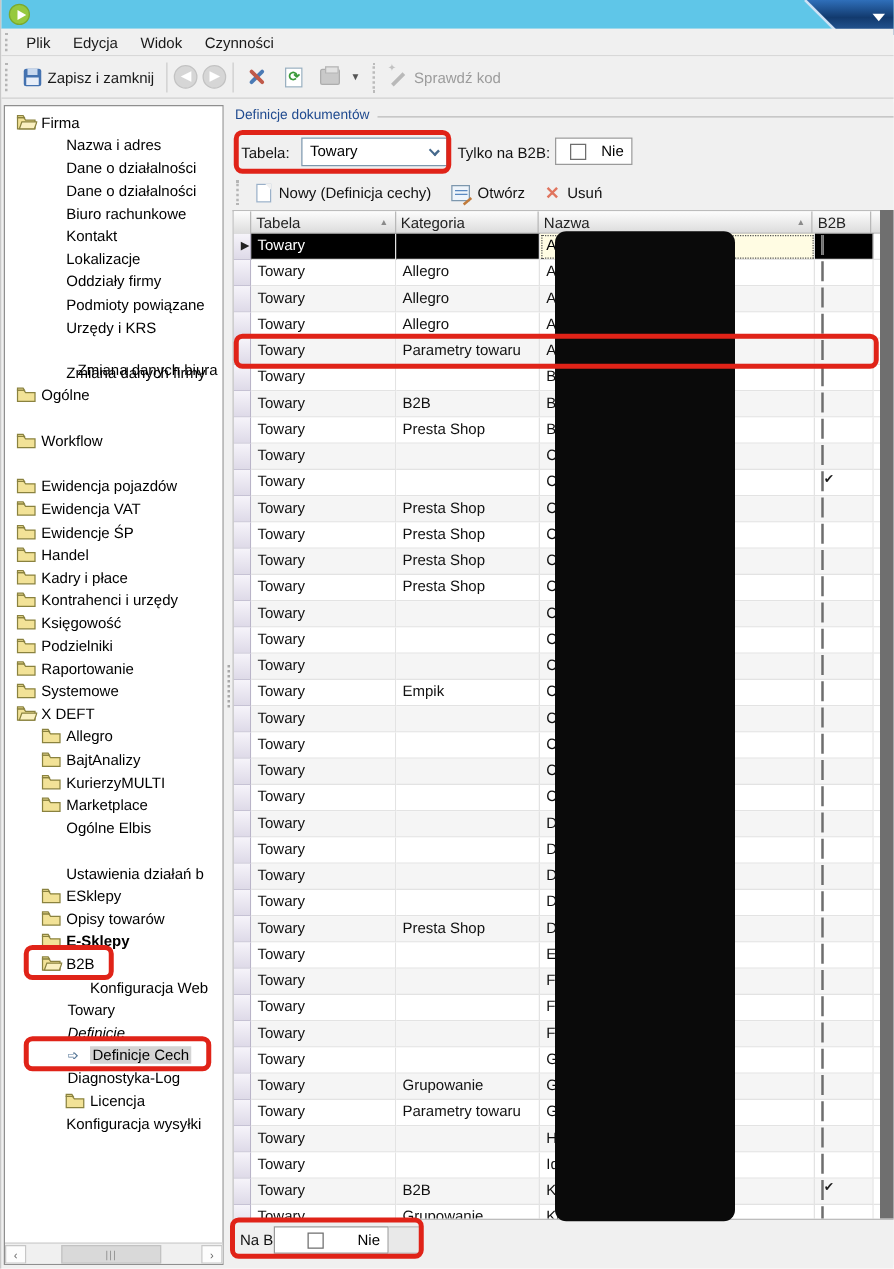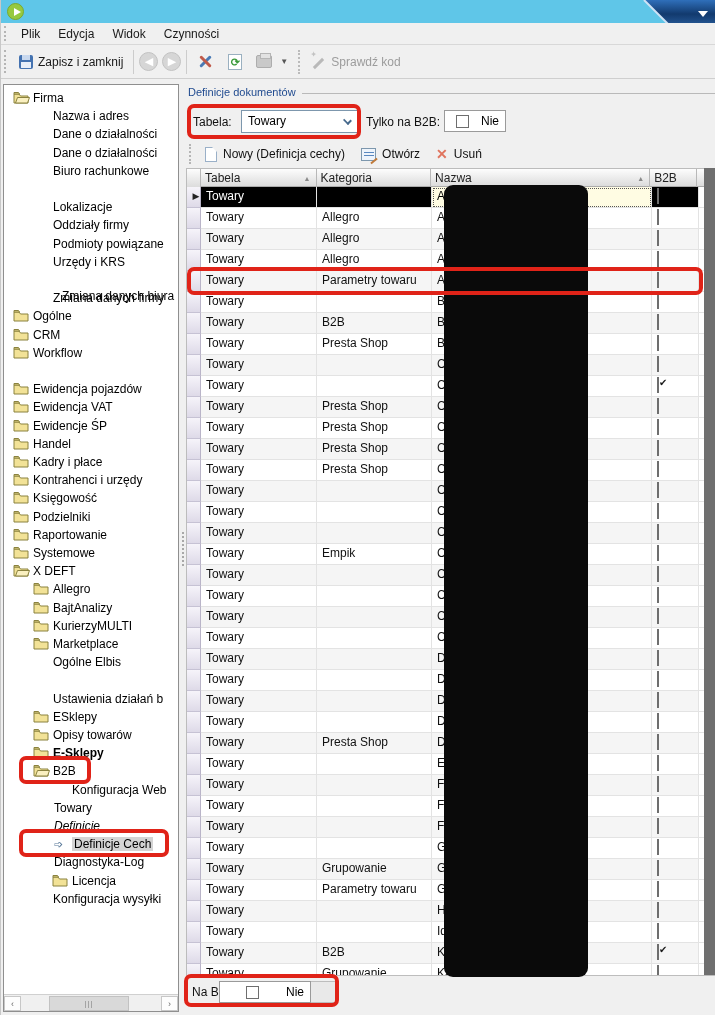--- a/index.html
+++ b/index.html
@@ -197,20 +197,23 @@
         </div>
         <div class="tree-row" style="top: 40.4px;">
           <span class="lbl" style="left: 49px;">Dane o działalności</span>
         </div>
         <div class="tree-row" style="top: 58.6px;">
           <span class="lbl" style="left: 49px;">Dane o działalności</span>
         </div>
         <div class="tree-row" style="top: 76.8px;">
           <span class="lbl" style="left: 49px;">Biuro rachunkowe</span>
         </div>
+        <div class="tree-row" style="top: 95px;">
+          <span class="lbl" style="left: 49px;">Kontakt</span>
+        </div>
         <div class="tree-row" style="top: 113.2px;">
           <span class="lbl" style="left: 49px;">Lokalizacje</span>
         </div>
         <div class="tree-row" style="top: 131.4px;">
           <span class="lbl" style="left: 49px;">Oddziały firmy</span>
         </div>
         <div class="tree-row" style="top: 149.6px;">
           <span class="lbl" style="left: 49px;">Podmioty powiązane</span>
         </div>
         <div class="tree-row" style="top: 167.8px;">
@@ -222,28 +225,20 @@
         <div class="tree-row" style="top: 204.2px;">
           <span class="lbl" style="left: 49px;">Zmiana danych firmy</span>
         </div>
         <div class="tree-row" style="top: 222.4px;">
           <span class="t-ico" style="left: 9px;"><svg width="17" height="14" viewBox="0 0 17 14">
     <path d="M1 3 L6 3 L7.5 5 L15 5 L15 12 L1 12 Z" fill="#f2e297" stroke="#8a823f" stroke-width="1"></path>
     <path d="M1 3 L1 1.5 L5.5 1.5 L6.5 3 Z" fill="#f2e297" stroke="#8a823f" stroke-width="1"></path>
 
   </svg></span>
           <span class="lbl" style="left: 29px;">Ogólne</span>
-        </div>
-        <div class="tree-row" style="top: 240.6px;">
-          <span class="t-ico" style="left: 9px;"><svg width="17" height="14" viewBox="0 0 17 14">
-    <path d="M1 3 L6 3 L7.5 5 L15 5 L15 12 L1 12 Z" fill="#f2e297" stroke="#8a823f" stroke-width="1"></path>
-    <path d="M1 3 L1 1.5 L5.5 1.5 L6.5 3 Z" fill="#f2e297" stroke="#8a823f" stroke-width="1"></path>
-
-  </svg></span>
-          <span class="lbl" style="left: 29px;">CRM</span>
         </div>
         <div class="tree-row" style="top: 258.8px;">
           <span class="t-ico" style="left: 9px;"><svg width="17" height="14" viewBox="0 0 17 14">
     <path d="M1 3 L6 3 L7.5 5 L15 5 L15 12 L1 12 Z" fill="#f2e297" stroke="#8a823f" stroke-width="1"></path>
     <path d="M1 3 L1 1.5 L5.5 1.5 L6.5 3 Z" fill="#f2e297" stroke="#8a823f" stroke-width="1"></path>
 
   </svg></span>
           <span class="lbl" style="left: 29px;">Workflow</span>
         </div>
         <div class="tree-row" style="top: 295.2px;">

